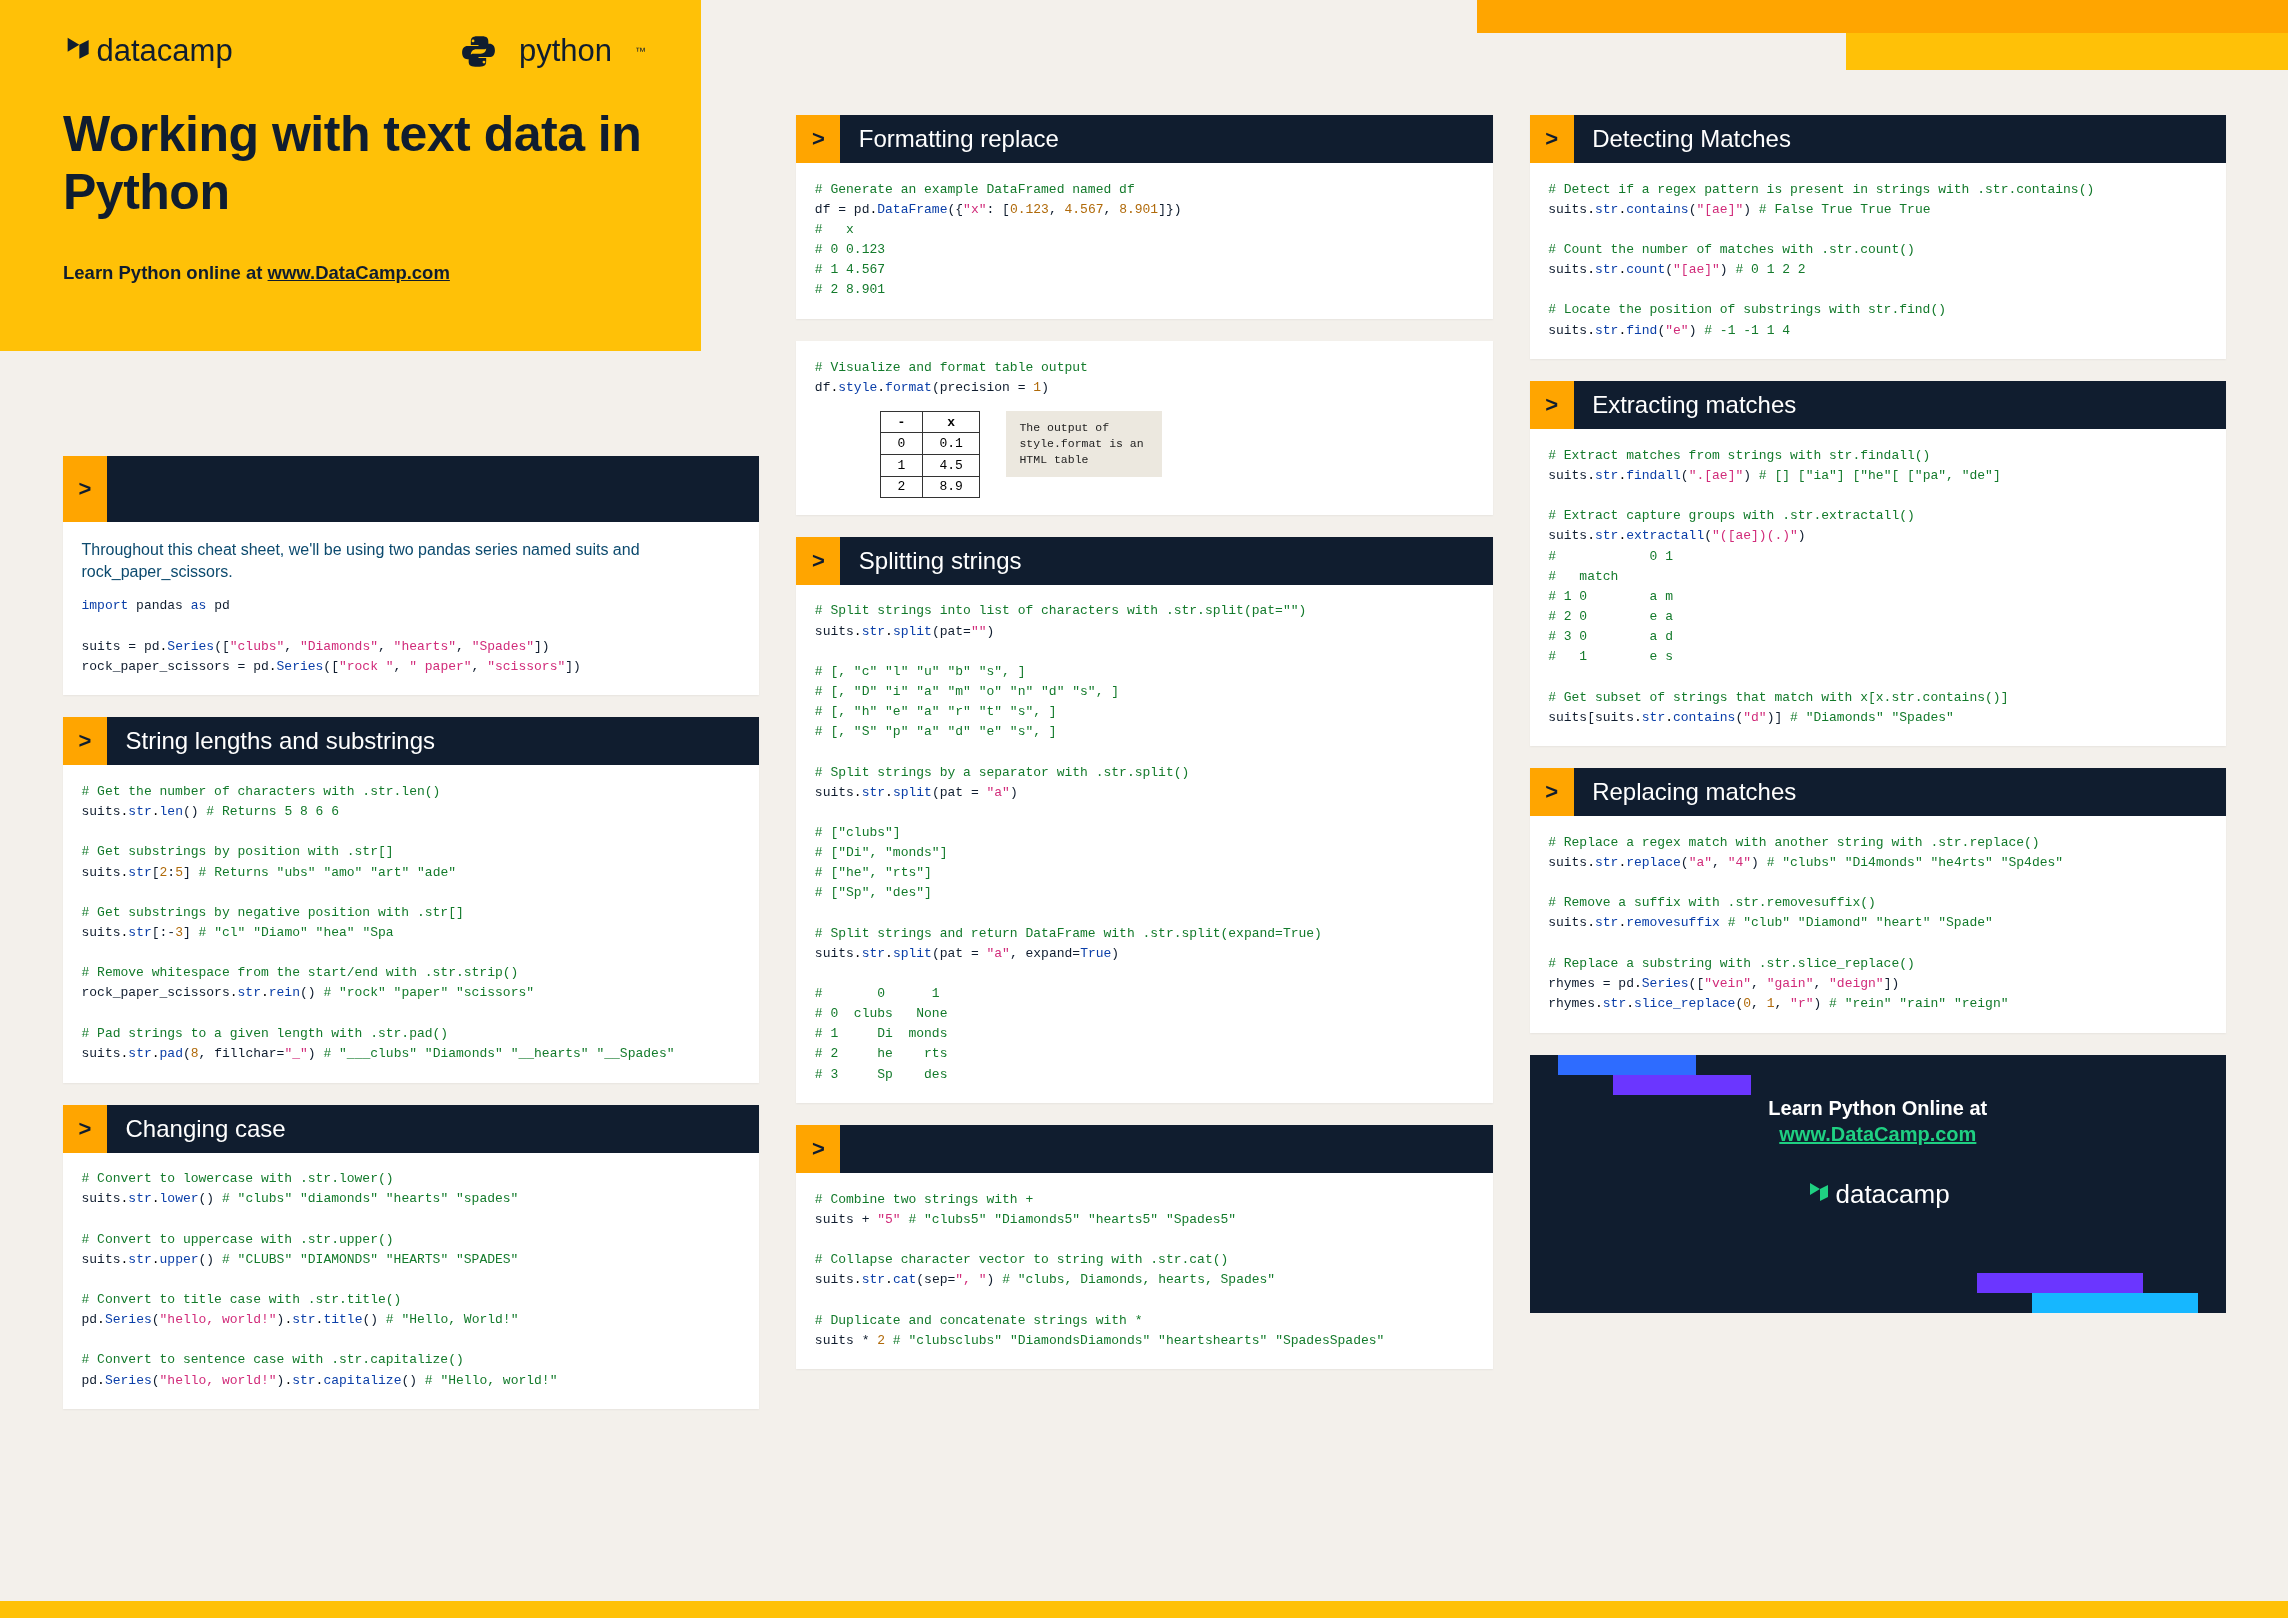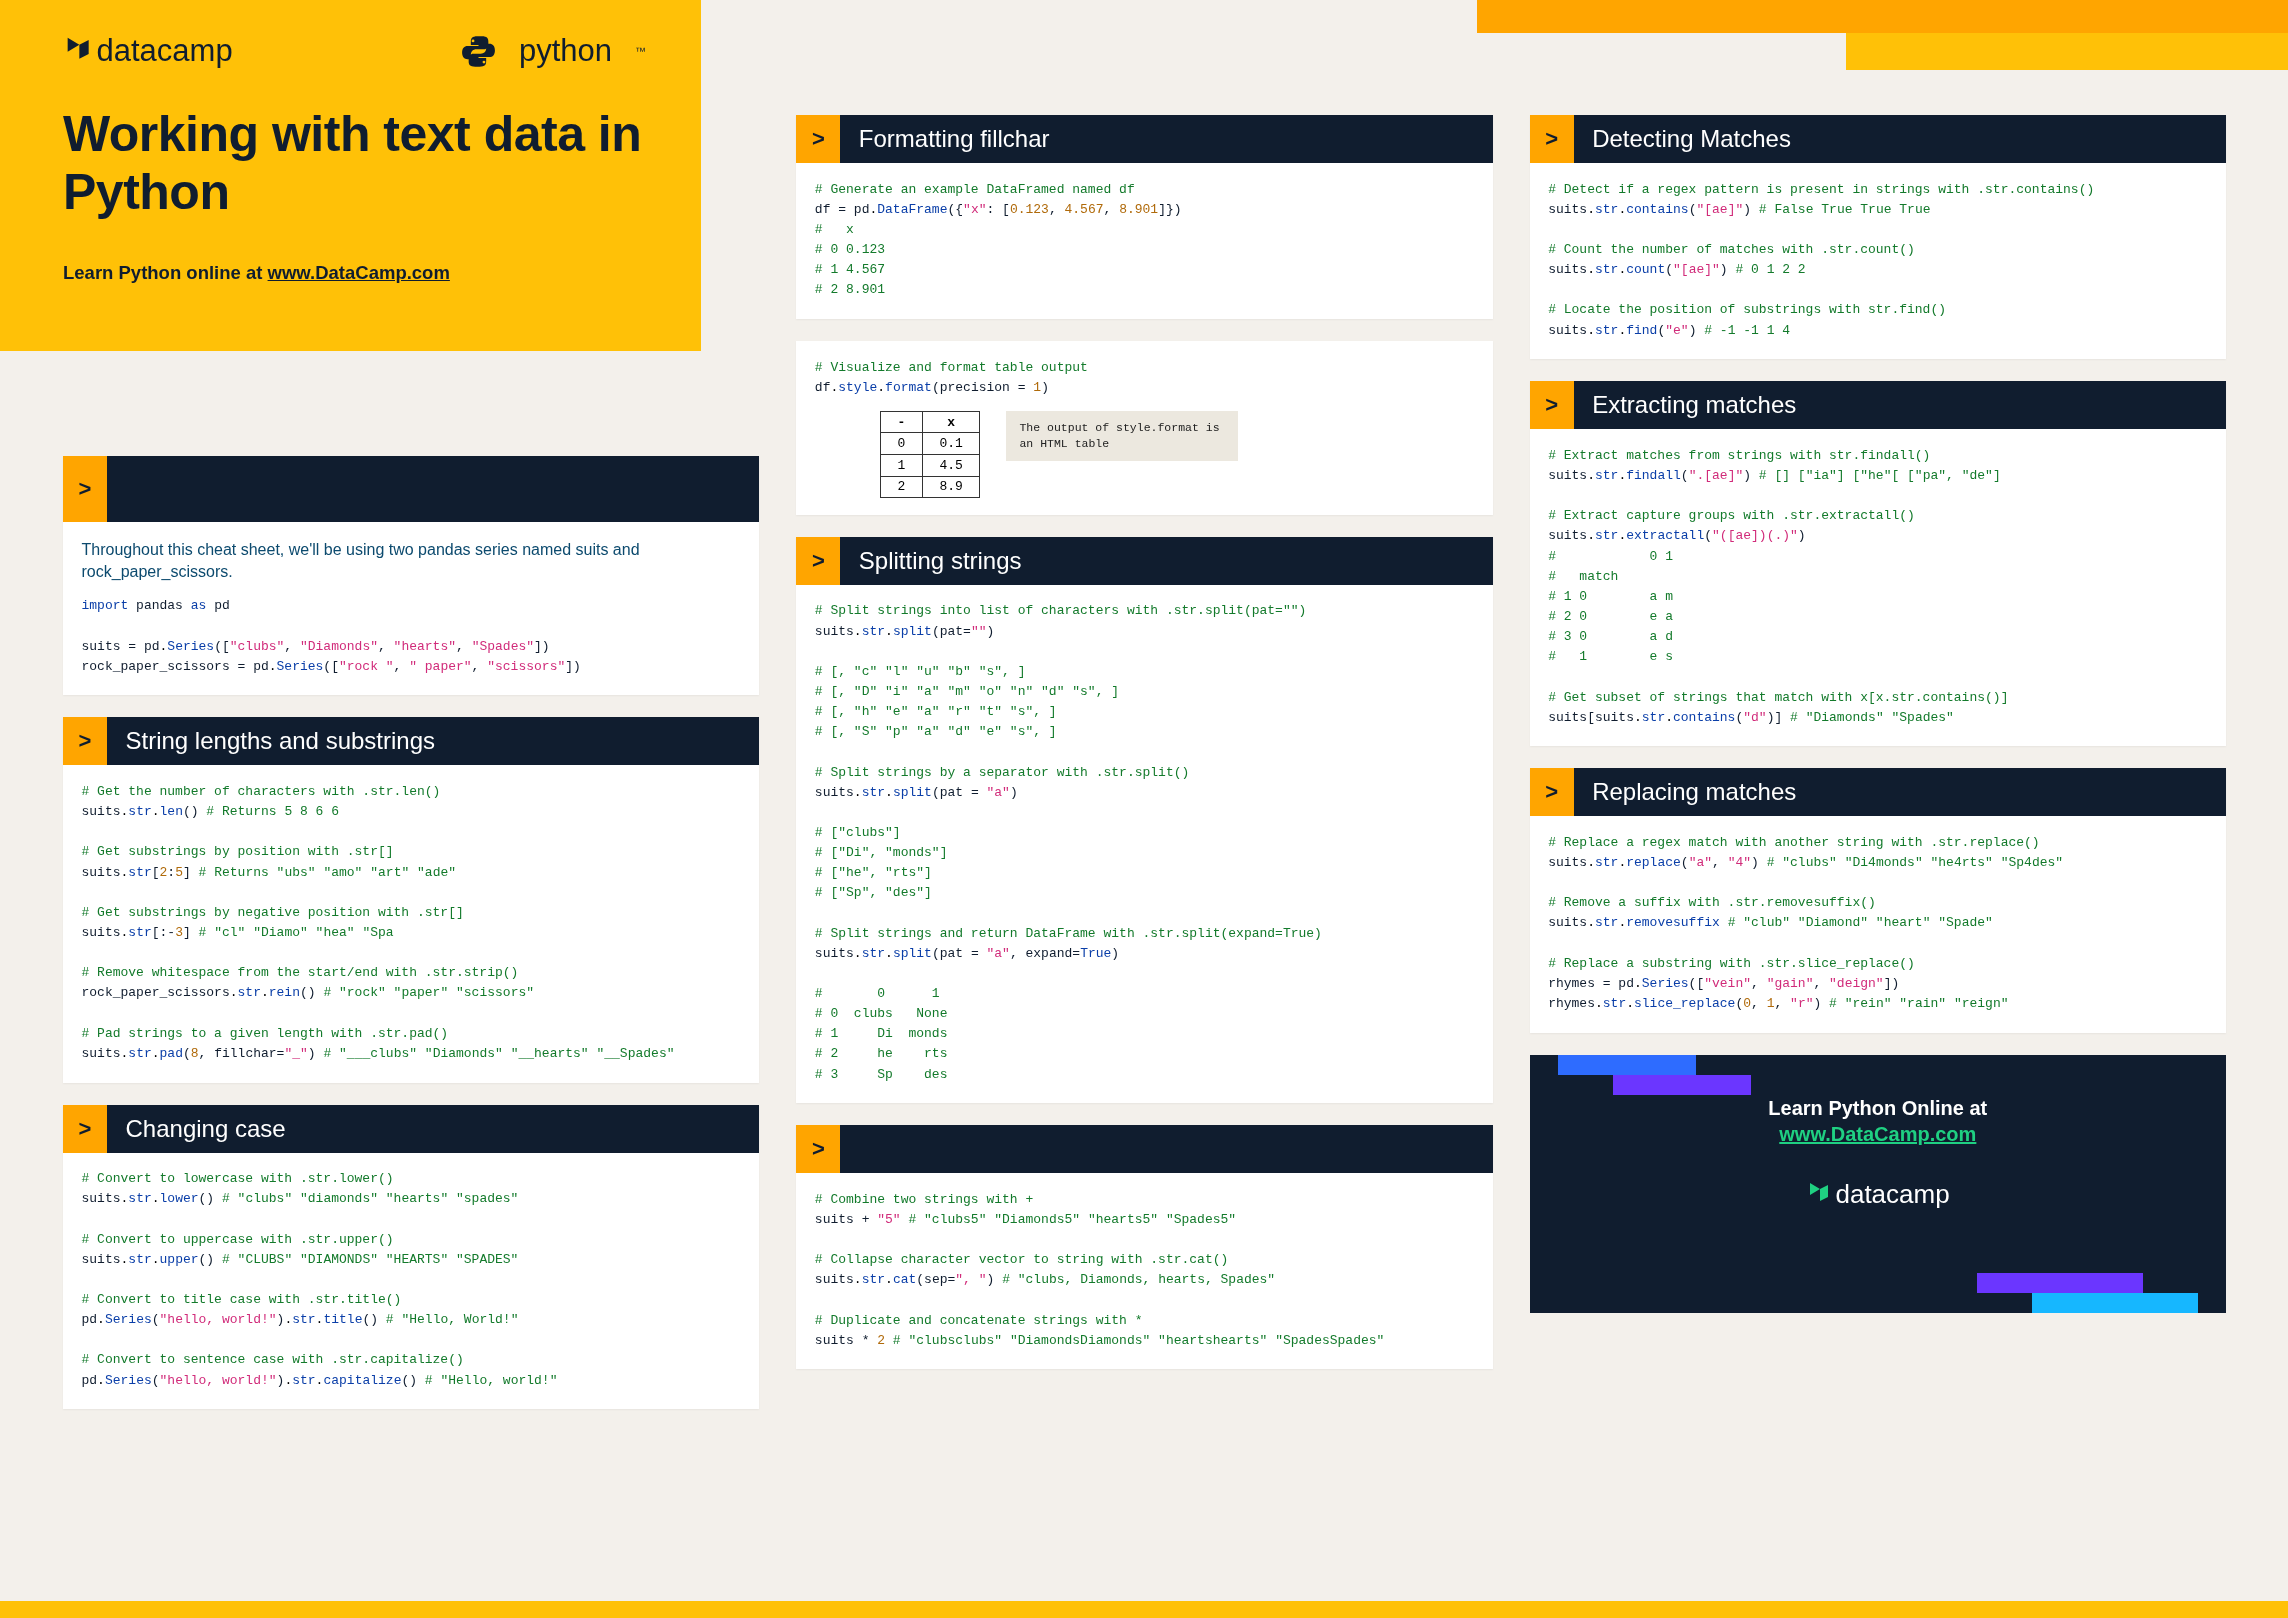--- a/index.html
+++ b/index.html
@@ -188,21 +188,21 @@
     text-align: center;
   }
   table.mini th { font-weight: 700; }
   .fmt-note {
     background: #ece8df;
     font-family: "Courier New", Courier, monospace;
     font-size: 11.5px;
     padding: 9.2px 13px;
     line-height: 1.4;
     color: #222;
-    width: 232px;
+    width: 156px;
   }
 
   
   .footer-card {
     background: #101d2f;
     color: #fff;
     position: relative;
     padding: 42px 18.5px 52px 18.5px;
     text-align: center;
     overflow: hidden;
@@ -329,21 +329,21 @@
       </div>
     </div>
 
   </div>
 
   <div class="col">
 
     <div class="section">
       <div class="sec-head">
         <div class="sec-mark">&gt;</div>
-        <div class="sec-title">Formatting fillchar</div>
+        <div class="sec-title">Formatting replace</div>
       </div>
       <div class="sec-body">
         <pre class="code"><span class="cmt"># Generate an example DataFramed named df</span>
 <span class="ident">df = pd</span>.<span class="fn">DataFrame</span><span class="ident">({</span><span class="str">"x"</span><span class="ident">: [</span><span class="num">0.123</span><span class="ident">, </span><span class="num">4.567</span><span class="ident">, </span><span class="num">8.901</span><span class="ident">]})</span>
 <span class="cmt">#   x</span>
 <span class="cmt"># 0 0.123</span>
 <span class="cmt"># 1 4.567</span>
 <span class="cmt"># 2 8.901</span></pre>
       </div>
     </div>

